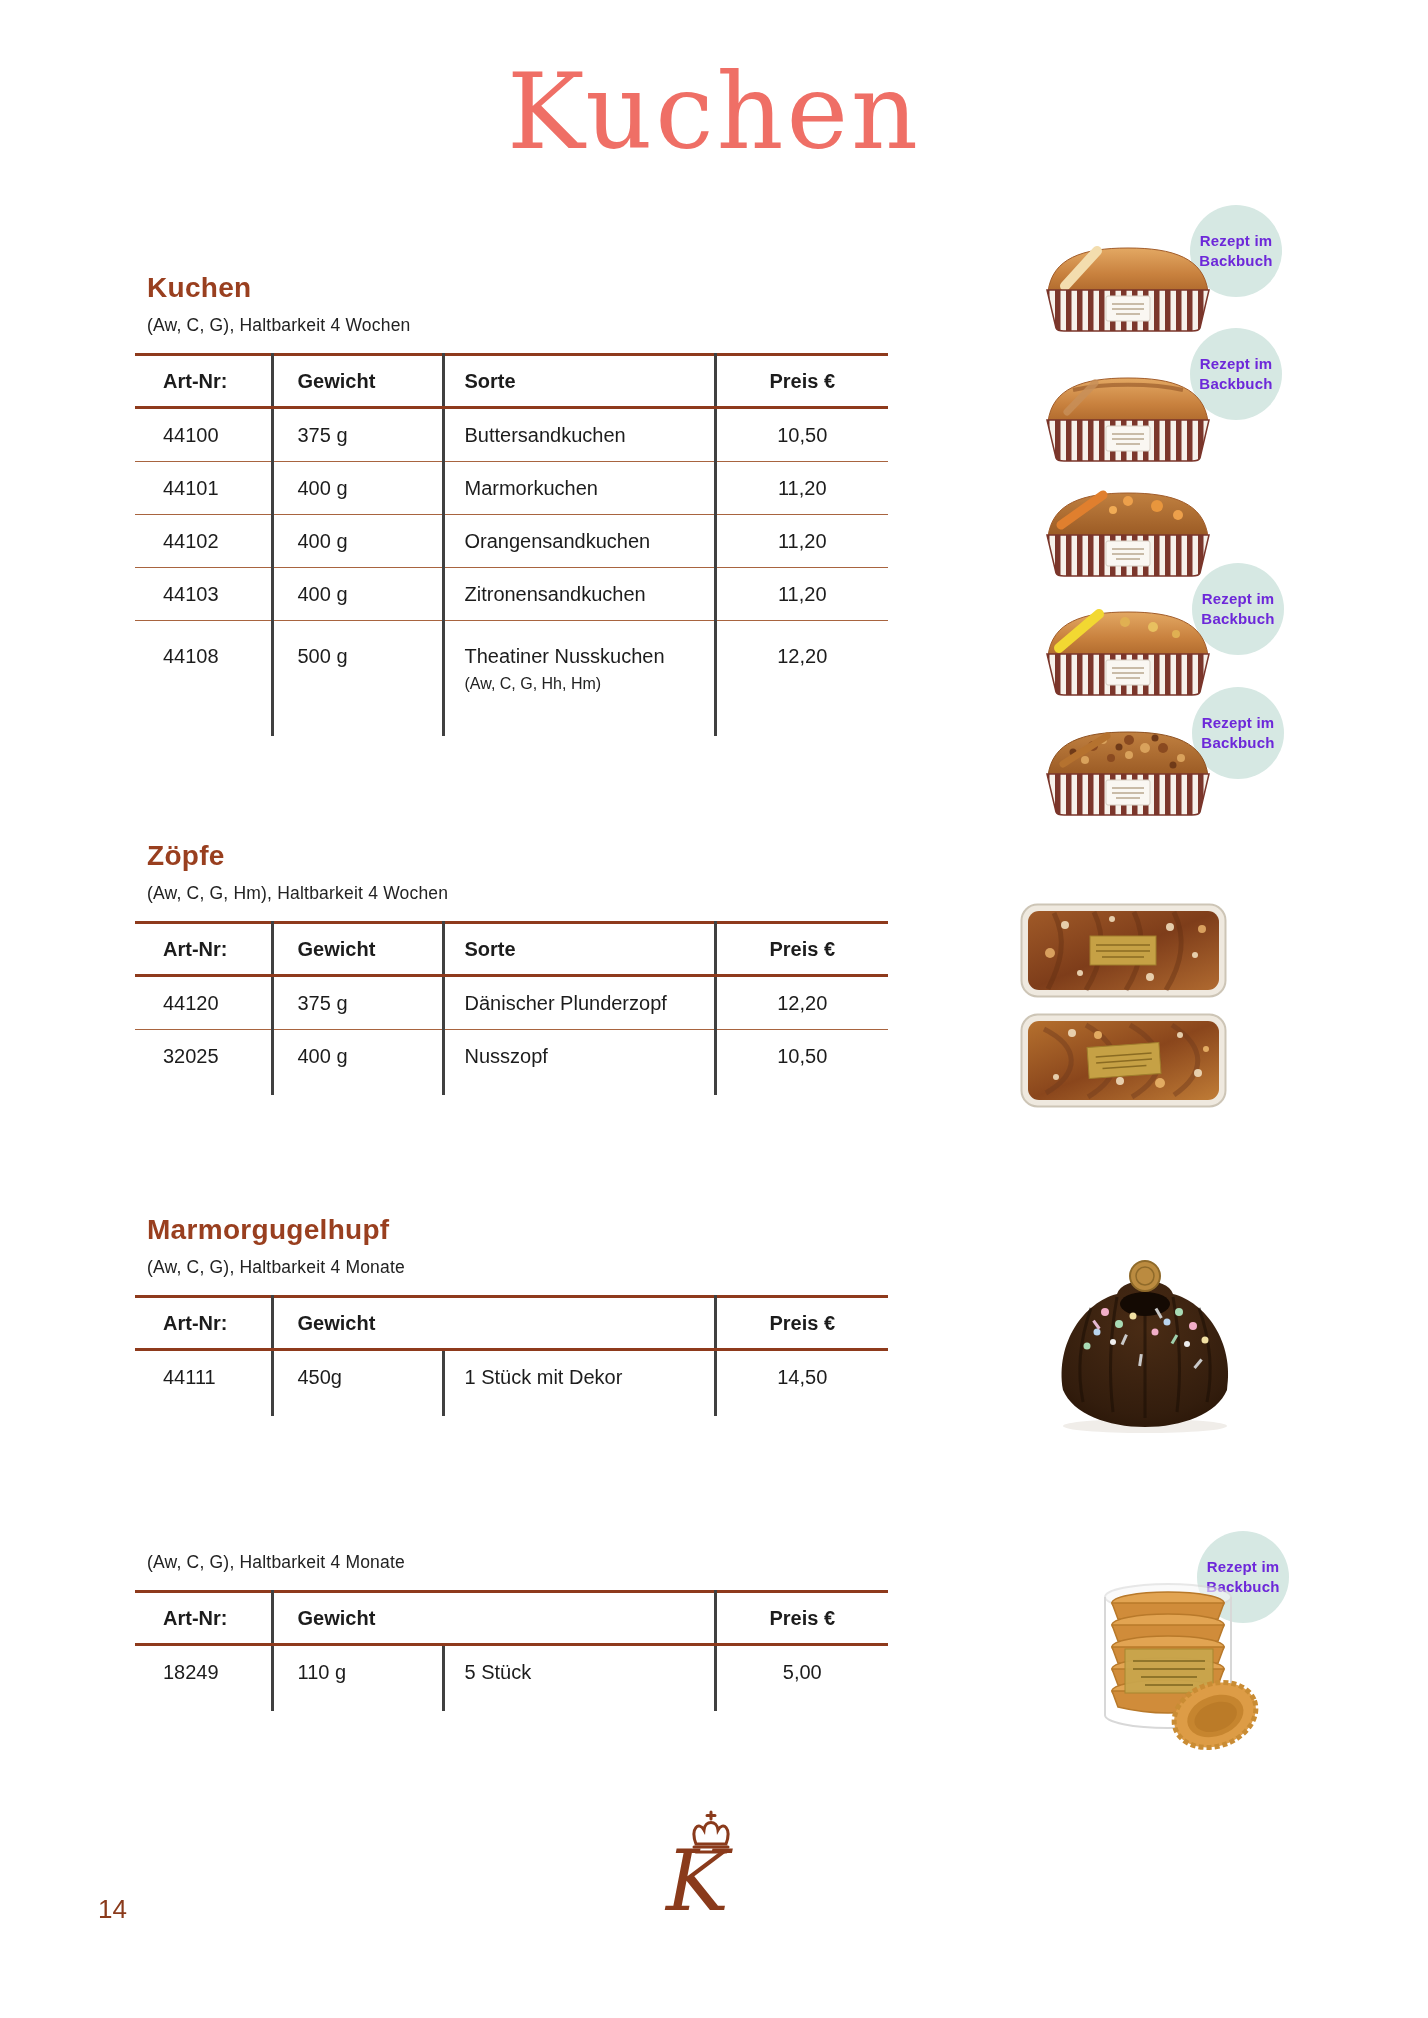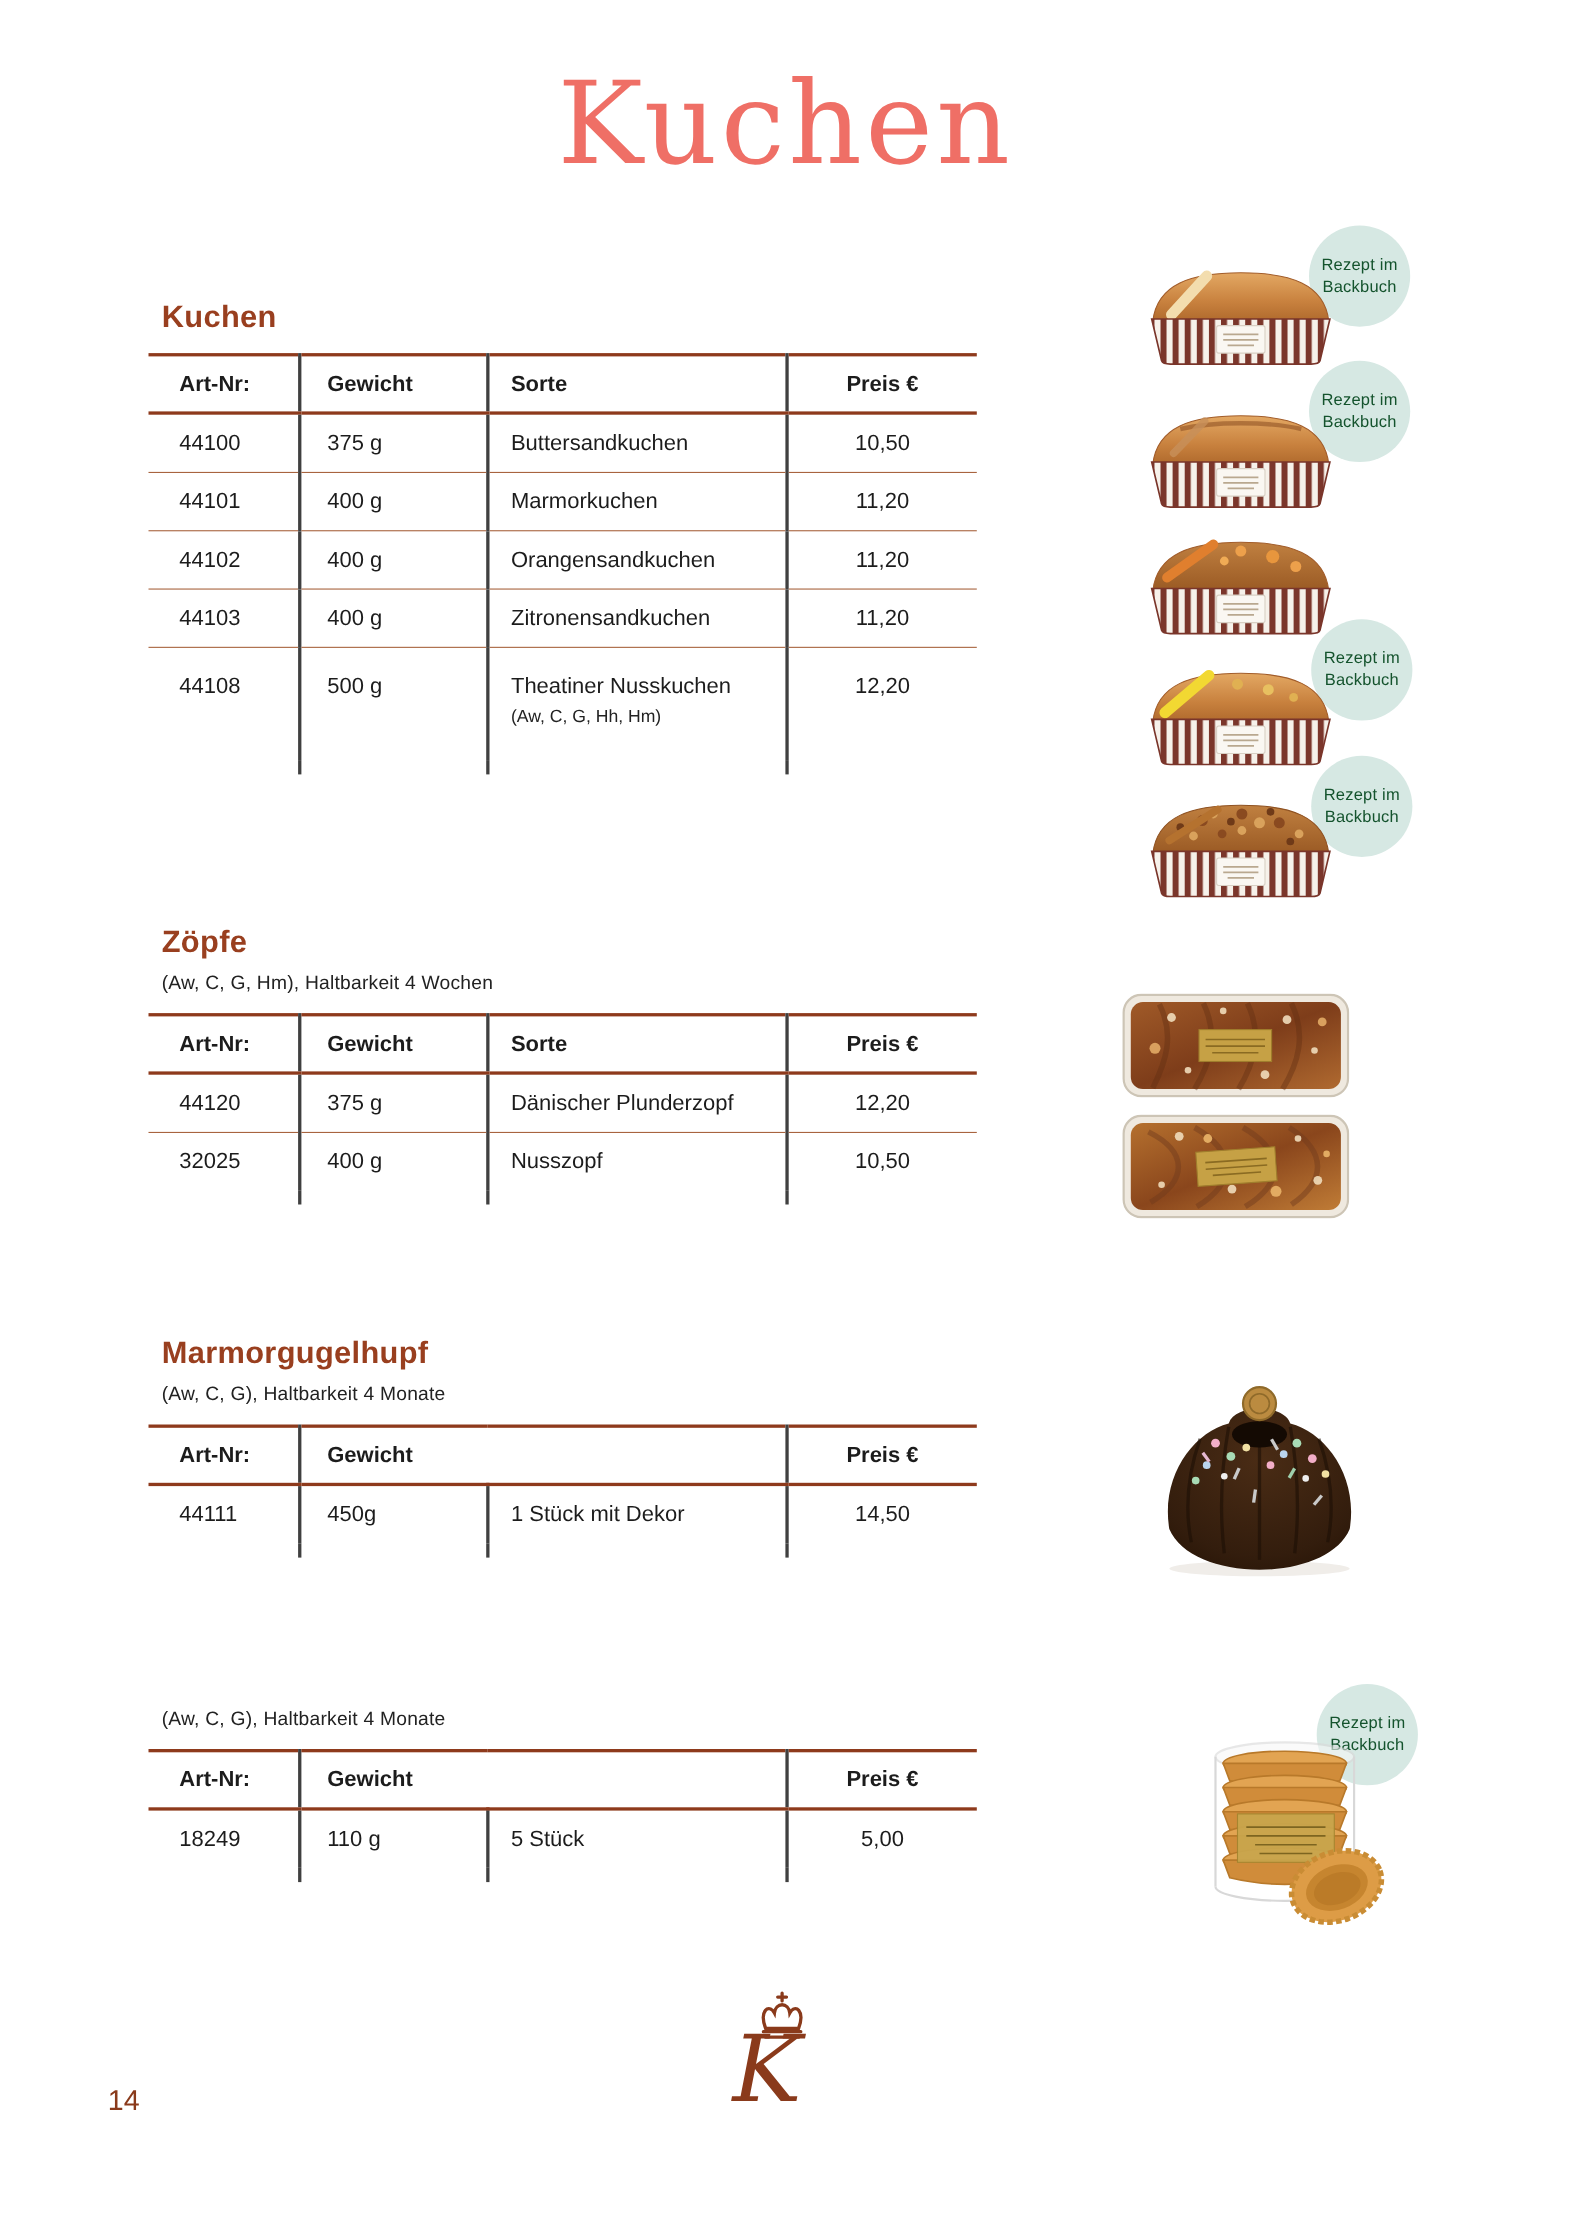--- a/index.html
+++ b/index.html
@@ -25,21 +25,21 @@
   .c4{text-align:center;padding-left:0;}
   .vline{border-left:3px solid #404040;}
   tbody tr + tr td{border-top:1px solid #a8643f;}
   tbody tr.tail td{border-top:none;height:13px;}
   tbody tr.tall td{vertical-align:top;padding-top:24px;height:78px;}
   .note{font-size:16px;margin-top:7px;color:#222;}
 
   
   .badge{position:absolute;width:92px;height:92px;border-radius:50%;background:#d6e8e3;
          display:flex;flex-direction:column;align-items:center;justify-content:center;z-index:1;}
-  .badge span{font-size:15px;font-weight:normal;color:#14532d;line-height:20px;letter-spacing:.2px;}
+  .badge span{font-size:15px;font-weight:bold;color:#6d28d9;line-height:20px;letter-spacing:.2px;}
 
   
   .photo{position:absolute;z-index:2;}
   .photo svg{display:block;width:100%;height:100%;}
 
   
   .pagenum{position:absolute;left:98px;top:1894px;font-size:26px;color:#8a3a1b;}
   .logo{position:absolute;left:648px;top:1808px;width:130px;height:118px;}
   .defs-holder{position:absolute;width:0;height:0;overflow:hidden;}
 </style>
@@ -78,20 +78,21 @@
           <stop offset="0.7" stop-color="#331d0d"></stop>
           <stop offset="1" stop-color="#241204"></stop>
       </radialGradient>
     </defs>
   </svg>
 
   <div class="big-title">Kuchen</div>
 
   <div class="section" style="top:272px">
     <h2 class="shead">Kuchen</h2>
+    <div class="sub">(Aw, C, G), Haltbarkeit 4 Wochen</div>
     <table class="ptable">
       <colgroup>
           <col class="w1">
           <col class="w2">
           <col class="w3">
           <col class="w4">
         </colgroup>
       <thead>
         <tr>
           <th class="c1">Art-Nr:</th>

